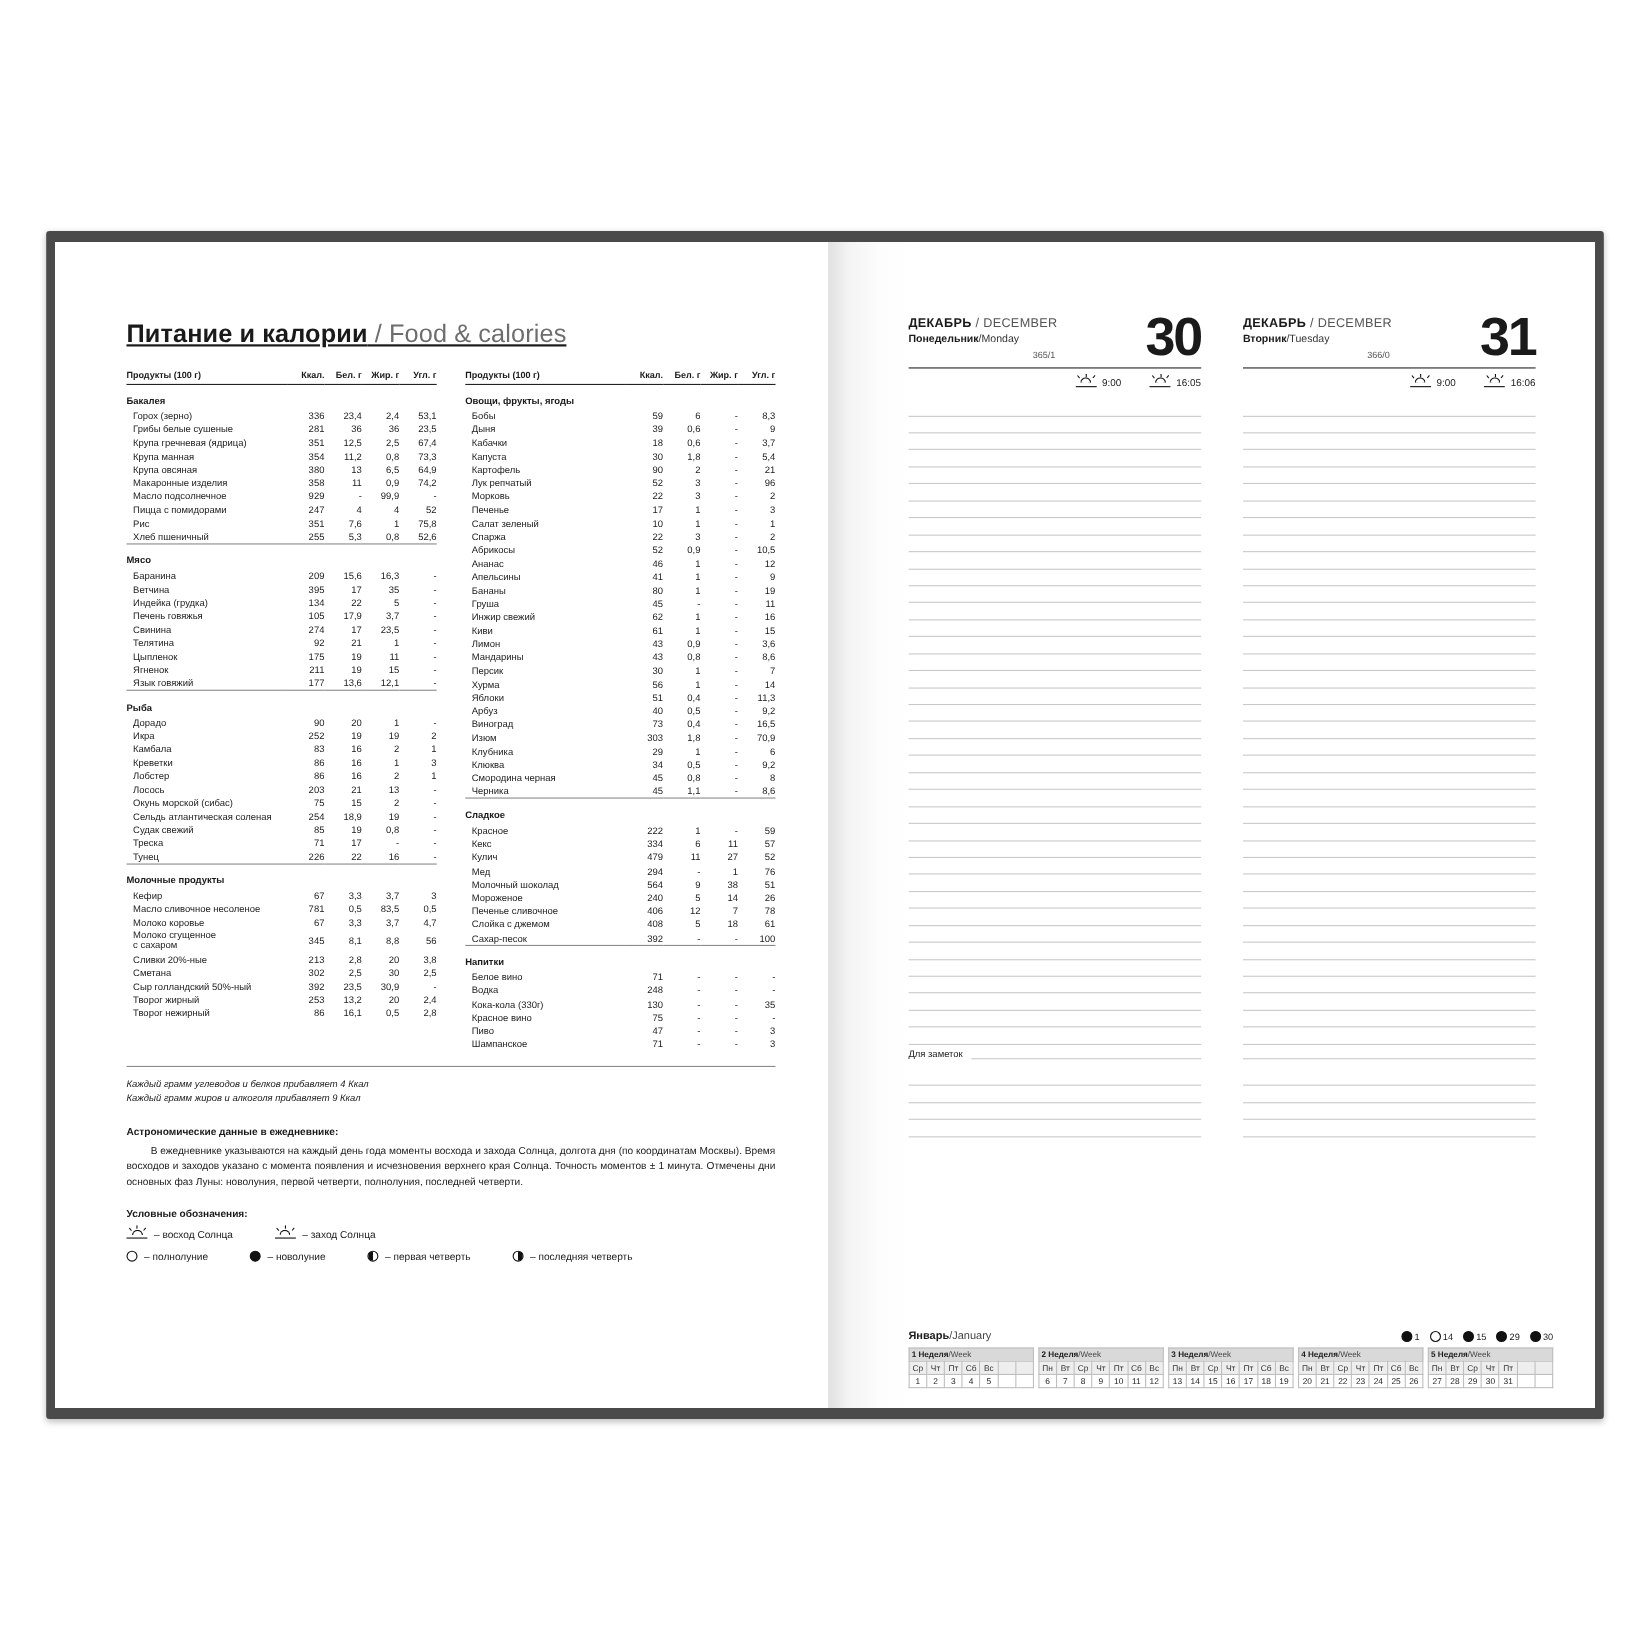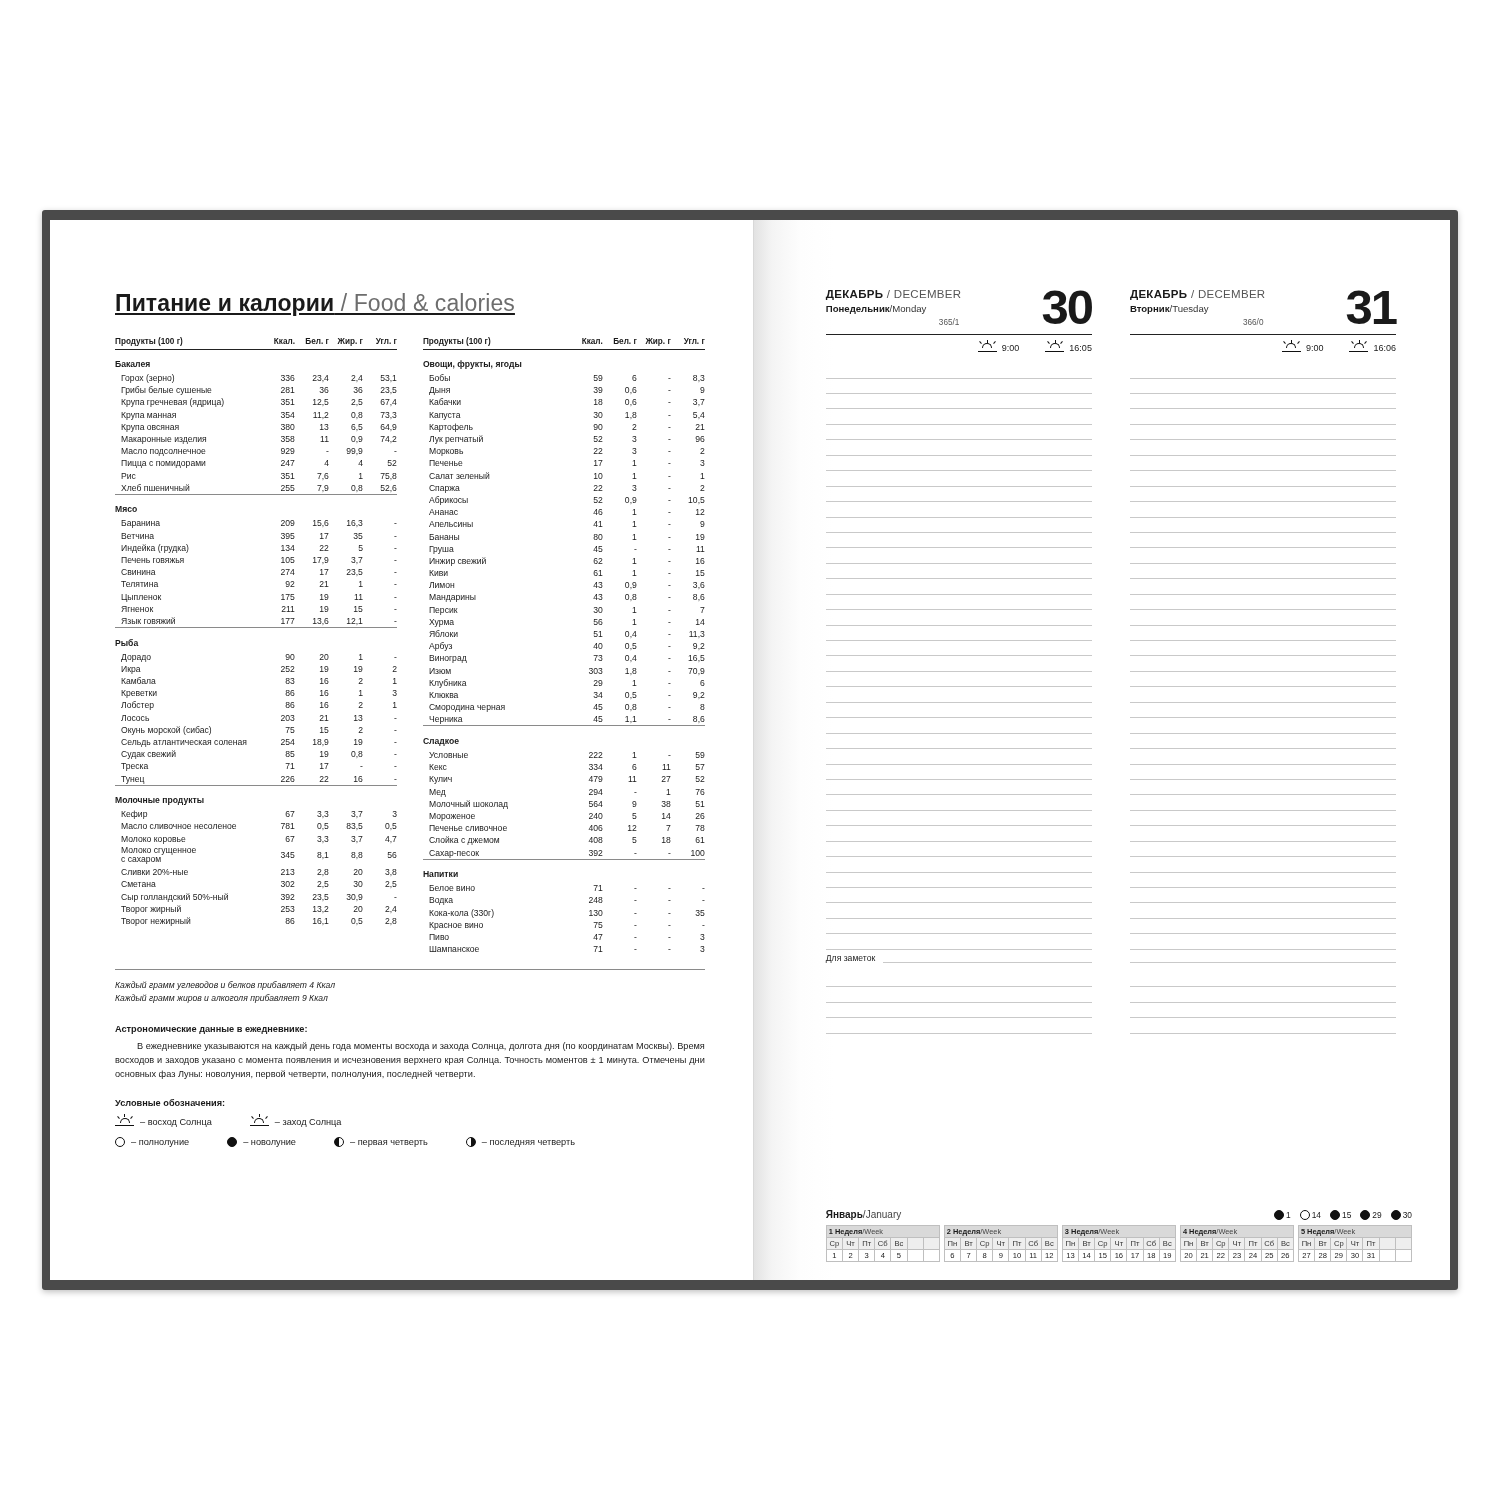--- a/index.html
+++ b/index.html
@@ -210,21 +210,21 @@
                   <tr>
                     <td class="name">Рис</td>
                     <td class="num">351</td>
                     <td class="num">7,6</td>
                     <td class="num">1</td>
                     <td class="num">75,8</td>
                   </tr>
                   <tr>
                     <td class="name">Хлеб пшеничный</td>
                     <td class="num">255</td>
-                    <td class="num">7,9</td>
+                    <td class="num">5,3</td>
                     <td class="num">0,8</td>
                     <td class="num">52,6</td>
                   </tr>
                   <tr class="sep">
                     <td colspan="5"></td>
                   </tr>
                   <tr class="group">
                     <td colspan="5">Мясо</td>
                   </tr>
                   <tr>
@@ -664,21 +664,21 @@
                     <td class="num">-</td>
                     <td class="num">8,6</td>
                   </tr>
                   <tr class="sep">
                     <td colspan="5"></td>
                   </tr>
                   <tr class="group">
                     <td colspan="5">Сладкое</td>
                   </tr>
                   <tr>
-                    <td class="name">Условные</td>
+                    <td class="name">Красное</td>
                     <td class="num">222</td>
                     <td class="num">1</td>
                     <td class="num">-</td>
                     <td class="num">59</td>
                   </tr>
                   <tr>
                     <td class="name">Кекс</td>
                     <td class="num">334</td>
                     <td class="num">6</td>
                     <td class="num">11</td>

